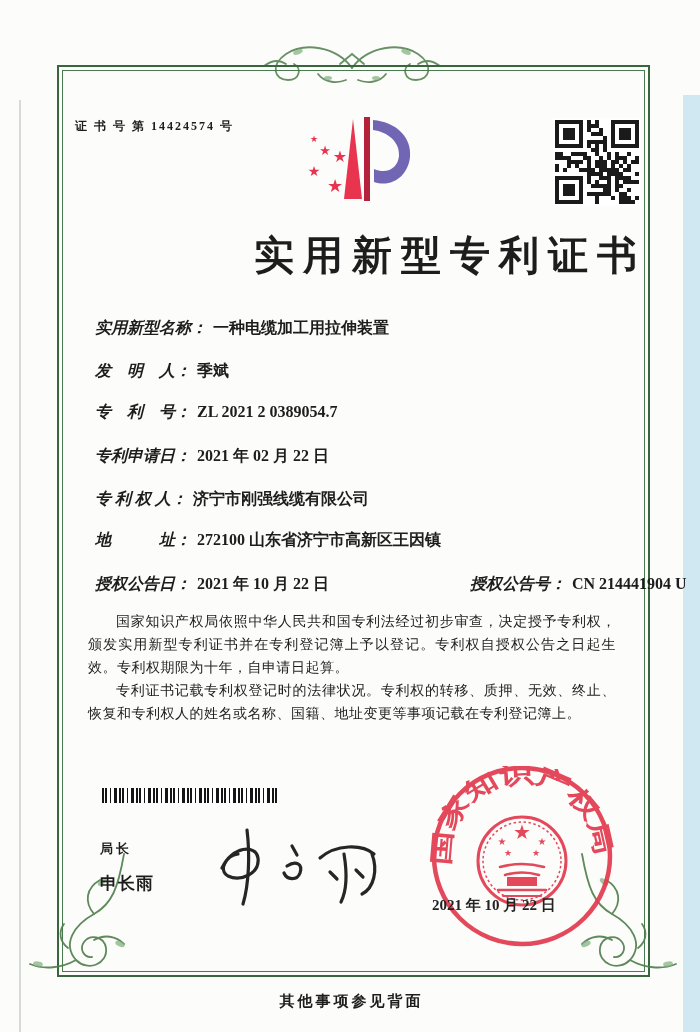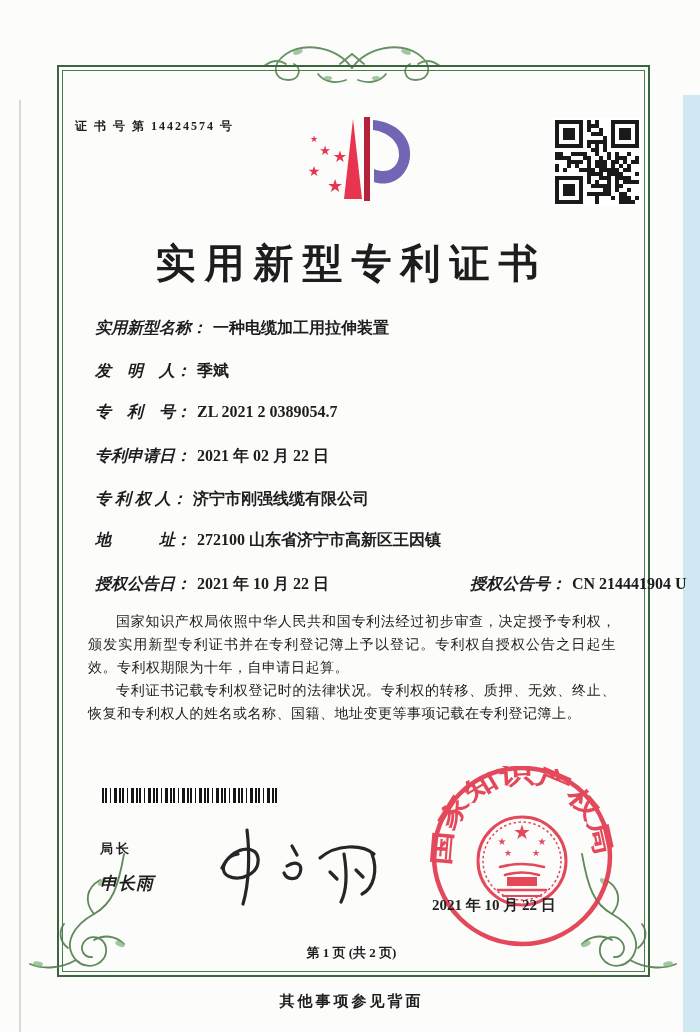--- a/index.html
+++ b/index.html
@@ -6,31 +6,31 @@
   #page{position:relative;width:700px;height:1032px;background:#fcfcfb;overflow:hidden;
         font-family:"Liberation Serif","DejaVu Serif",serif;color:#1d1d1d;}
   
   .scan-strip-right{position:absolute;right:0;top:95px;width:17px;height:937px;background:#cfe8f2;}
   .scan-shadow-left{position:absolute;left:19px;top:100px;width:2px;height:932px;background:#b9bdbf;opacity:.55;}
   
   .frame-outer{position:absolute;left:57px;top:65px;width:589px;height:908px;border:2px solid #39663f;}
   .frame-inner{position:absolute;left:3px;top:3px;right:3px;bottom:3px;border:1px solid #4a7a50;}
   .abs{position:absolute;}
   .certno{left:75px;top:118px;font-size:12px;font-weight:600;letter-spacing:2px;}
-  .title{left:57px;top:228px;width:589px;text-align:center;font-size:40px;font-weight:bold;letter-spacing:9px;margin-top:8px;}
+  .title{left:57px;top:228px;width:589px;text-align:right;font-size:40px;font-weight:bold;letter-spacing:9px;}
   .field-row{left:95px;width:520px;font-size:16px;font-weight:bold;white-space:nowrap;}
   .field-label{display:inline-block;font-style:italic;}
   .field-value{display:inline-block;margin-left:6px;text-align:center;}
   .grant-no{position:absolute;left:375px;top:0;}
   .paras{left:88px;top:610px;width:528px;font-size:14px;line-height:23px;text-align:justify;}
   .paras p{margin:0;text-indent:2em;letter-spacing:.5px;}
   .barcode{left:102px;top:788px;width:175px;height:15px;
     background:repeating-linear-gradient(90deg,#151515 0 2px,#fff 2px 3px,#151515 3px 5px,#fff 5px 8px,#151515 8px 9px,#fff 9px 12px,#151515 12px 15px,#fff 15px 17px);}
   .sig-title{left:100px;top:840px;font-size:13px;font-weight:bold;letter-spacing:3px;}
-  .sig-name{left:100px;top:872px;font-size:17px;font-weight:bold;letter-spacing:1px;font-style:italic;}
+  .sig-name{left:100px;top:872px;font-size:17px;font-weight:bold;letter-spacing:1px;}
   .seal-box{left:420px;top:766px;width:205px;height:182px;}
   .seal-date{left:432px;top:896px;font-size:15px;font-weight:bold;color:#222;z-index:5;}
   .page-num{left:57px;top:944px;width:589px;text-align:center;font-size:13px;font-weight:bold;}
   .back-note{left:57px;top:992px;width:589px;text-align:center;font-size:15px;font-weight:bold;letter-spacing:3px;}
   .top-ornament{left:258px;top:30px;}
   .corner-bl{left:24px;top:852px;}
   .corner-br{left:570px;top:852px;transform:scaleX(-1);}
   .logo-box{left:298px;top:112px;}
   .qr-box{left:553px;top:118px;}
 </style>
@@ -335,16 +335,15 @@
         <path d="M80 101 Q102 95 124 101"></path>
         <path d="M85 109 Q102 104 119 109"></path>
         <path d="M78 124 H126"></path>
         <path d="M83 130 H121" stroke-width="2"></path>
       </g>
       <rect x="87" y="111" width="30" height="9" fill="#e23a4e"></rect>
     </g>
   </svg>
   <div class="abs seal-date">2021 年 10 月 22 日</div>
 
-  <div class="abs page-num">第 1 页 (共 2 页)</div>
   <div class="abs back-note">其他事项参见背面</div>
 
 </div>
 
 </body></html>

